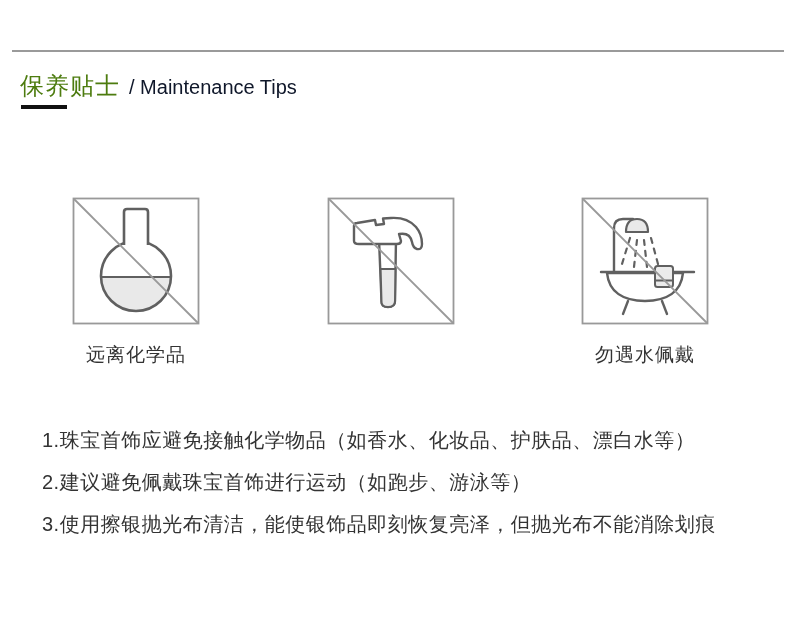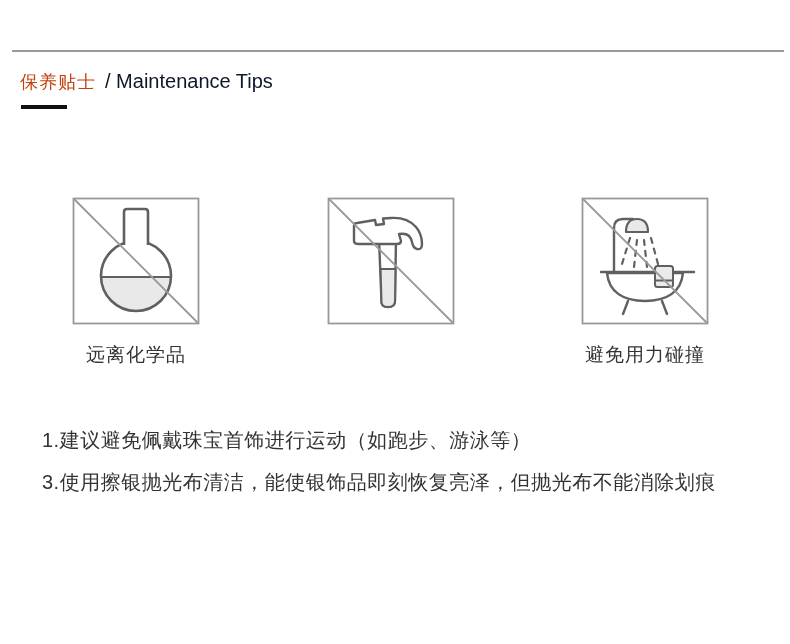--- a/index.html
+++ b/index.html
@@ -6,21 +6,21 @@
   body{
     width:790px;height:644px;background:#ffffff;position:relative;overflow:hidden;
     font-family:"Liberation Sans","DejaVu Sans",sans-serif;
   }
   .top-divider{
     position:absolute;left:12px;right:6px;top:50px;height:2px;background:#9a9a9a;
   }
   .header{
     position:absolute;left:20px;top:70px;display:flex;align-items:baseline;gap:9px;white-space:nowrap;
   }
-  .title-cn{font-size:18px;color:#c2410c;letter-spacing:1px;}
+  .title-cn{font-size:24px;color:#4d7c0f;letter-spacing:1px;}
   .title-en{font-size:20px;color:#0f172a;}
   .title-underline{
     position:absolute;left:21px;top:105px;width:46px;height:4px;background:#111111;
   }
   .icon-group{
     position:absolute;top:197px;width:128px;text-align:center;
   }
   .icon-group svg{display:block;width:128px;height:128px;}
   .icon-label{
     margin-top:17px;font-size:19px;color:#333333;letter-spacing:1px;white-space:nowrap;
@@ -83,19 +83,20 @@
       </g>
       <path d="M26,76 C28,95 42,104 64,104 C86,104 100,95 102,76 Z" fill="#ffffff" stroke-width="2.4" stroke-linejoin="round"></path>
       <line x1="20" y1="75" x2="113" y2="75" stroke-width="2.4"></line>
       <line x1="47" y1="104" x2="42" y2="117" stroke-width="2.4"></line>
       <line x1="81" y1="104" x2="86" y2="117" stroke-width="2.4"></line>
       <rect x="74" y="69" width="18" height="21" rx="2.5" fill="#ebebeb" stroke-width="2"></rect>
       <line x1="74.5" y1="83.5" x2="91.5" y2="83.5" stroke-width="1.8"></line>
     </g>
     <line x1="2" y1="2" x2="126" y2="126" stroke="#999999" stroke-width="1.8"></line>
   </svg>
-  <div class="icon-label">避免用力碰撞</div>
+  <div class="icon-label">勿遇水佩戴</div>
 </div>
 
 <div class="tips">
-  <div class="tip">1.建议避免佩戴珠宝首饰进行运动（如跑步、游泳等）</div>
+  <div class="tip">1.珠宝首饰应避免接触化学物品（如香水、化妆品、护肤品、漂白水等）</div>
+  <div class="tip">2.建议避免佩戴珠宝首饰进行运动（如跑步、游泳等）</div>
   <div class="tip">3.使用擦银抛光布清洁，能使银饰品即刻恢复亮泽，但抛光布不能消除划痕</div>
 </div>
 
 </body></html>

